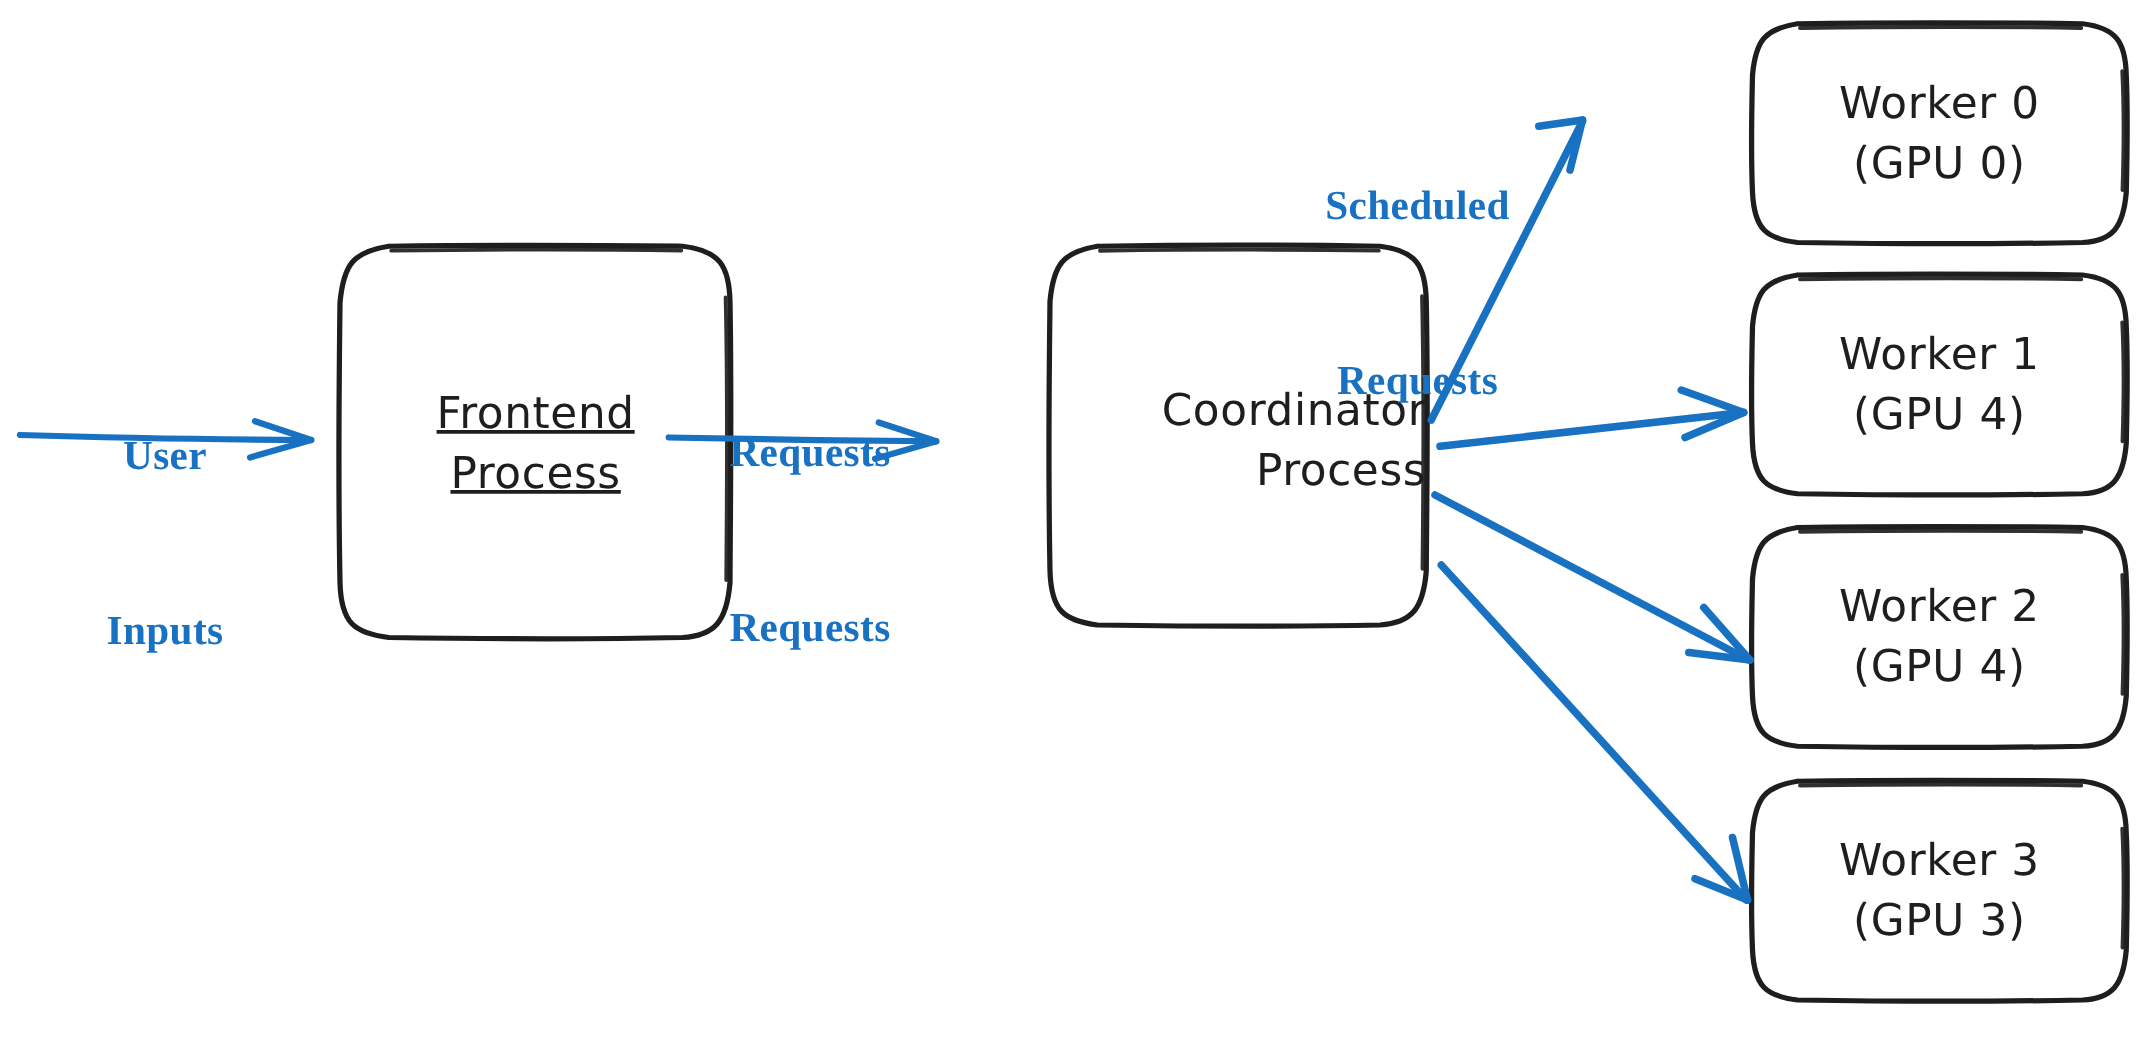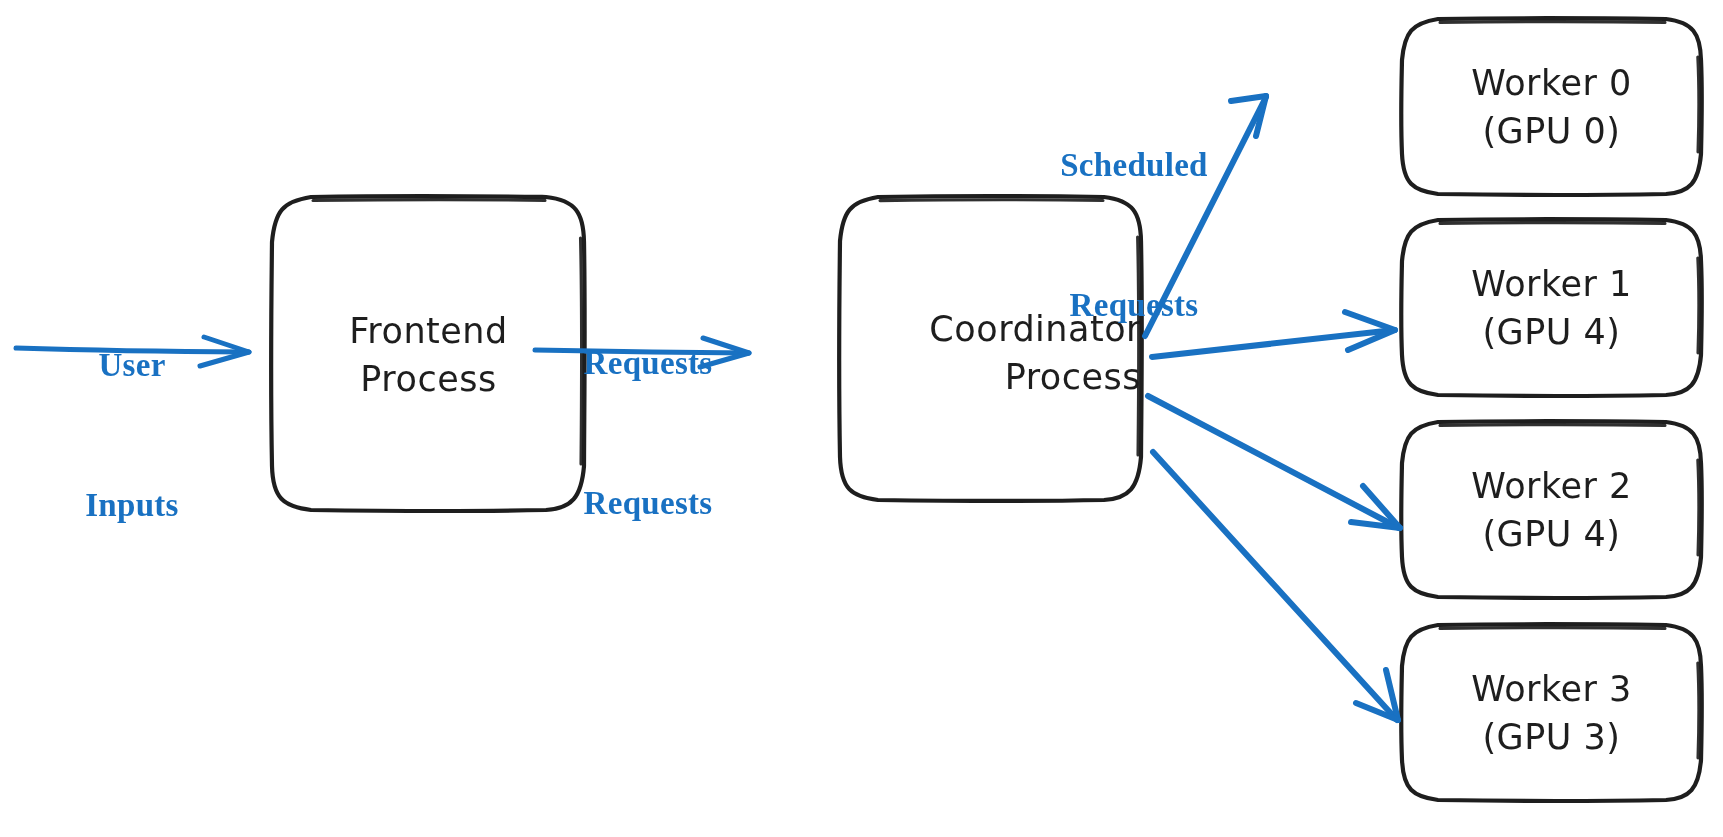--- a/index.html
+++ b/index.html
@@ -171,21 +171,21 @@
       <path d="M1351 522 L 1400 528"></path>
     </g>
 
     <g stroke="#1971c2" stroke-width="6" fill="none" stroke-linecap="round" stroke-linejoin="round">
       <path d="M1153 452 L 1397 720"></path>
       <path d="M1386 670 L 1398 720"></path>
       <path d="M1356 703 L 1398 720"></path>
     </g>
   </svg>
 
-  <div class="node-label" style="left:273px; top:300px; width:311px; height:110px;">
+  <div class="node-label" style="left:273px; top:300px; width:311px; height:110px;text-decoration:underline;">
     <span class="lbl-line">Frontend</span>
     <span class="lbl-line">Process</span>
   </div>
 
   <div class="node-label" style="left:840px; top:298px; width:301px; height:110px;align-items:flex-end;">
     <span class="lbl-line">Coordinator</span>
     <span class="lbl-line">Process</span>
   </div>
 
   <div class="node-label" style="left:1402px; top:52px; width:299px; height:110px;">

